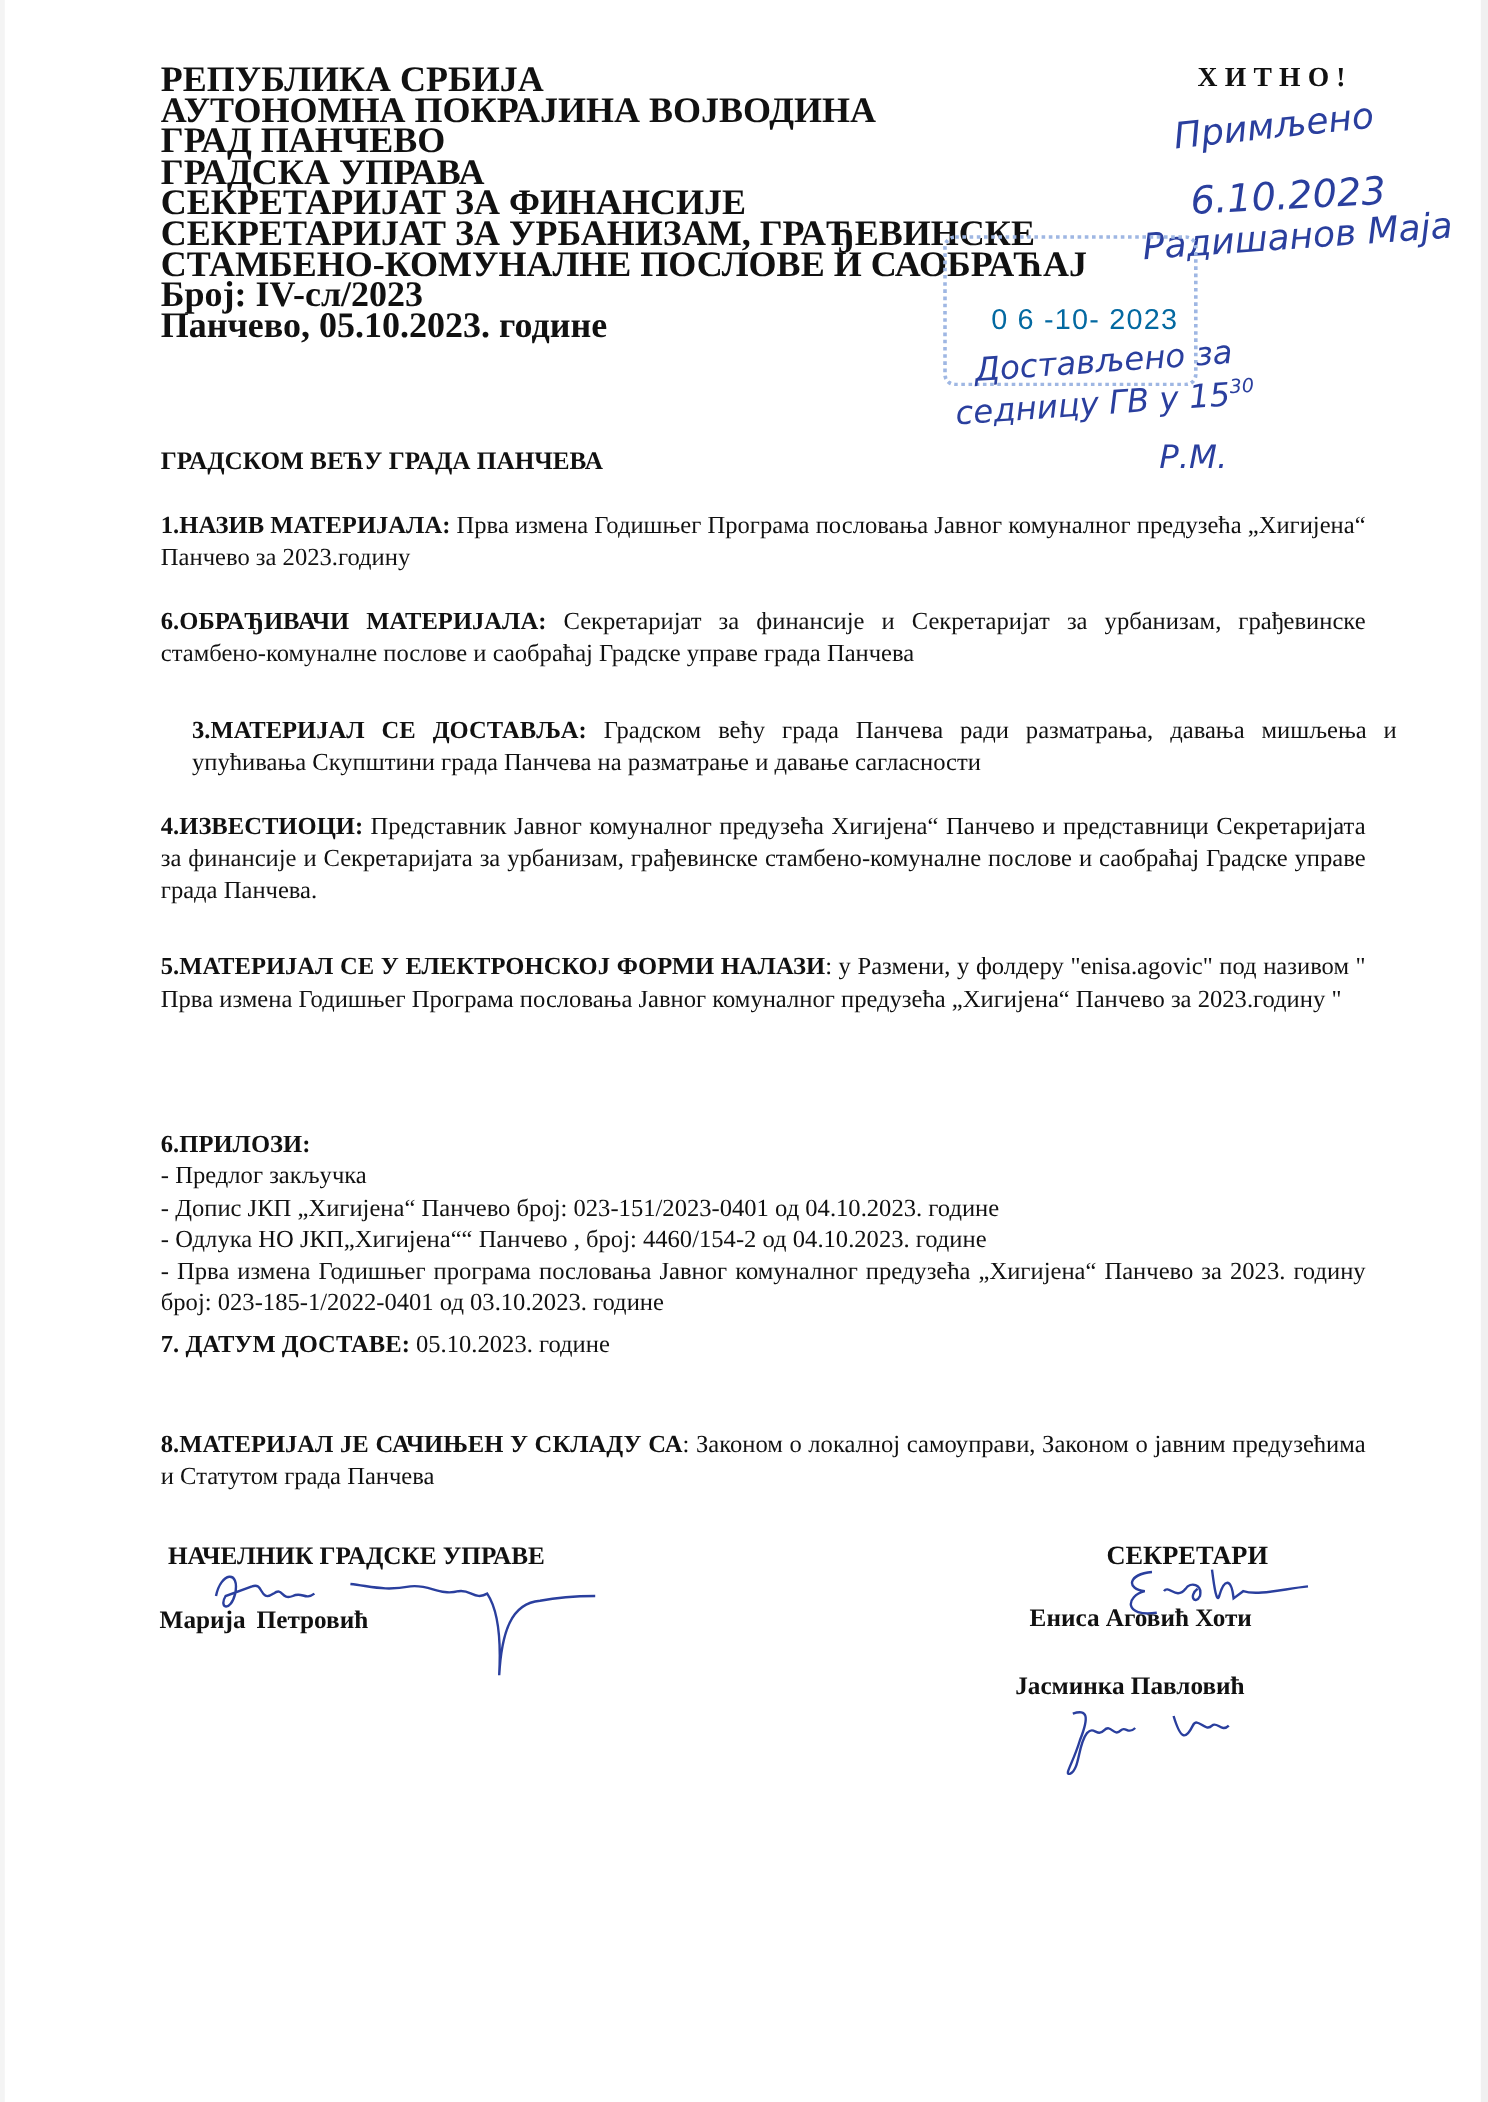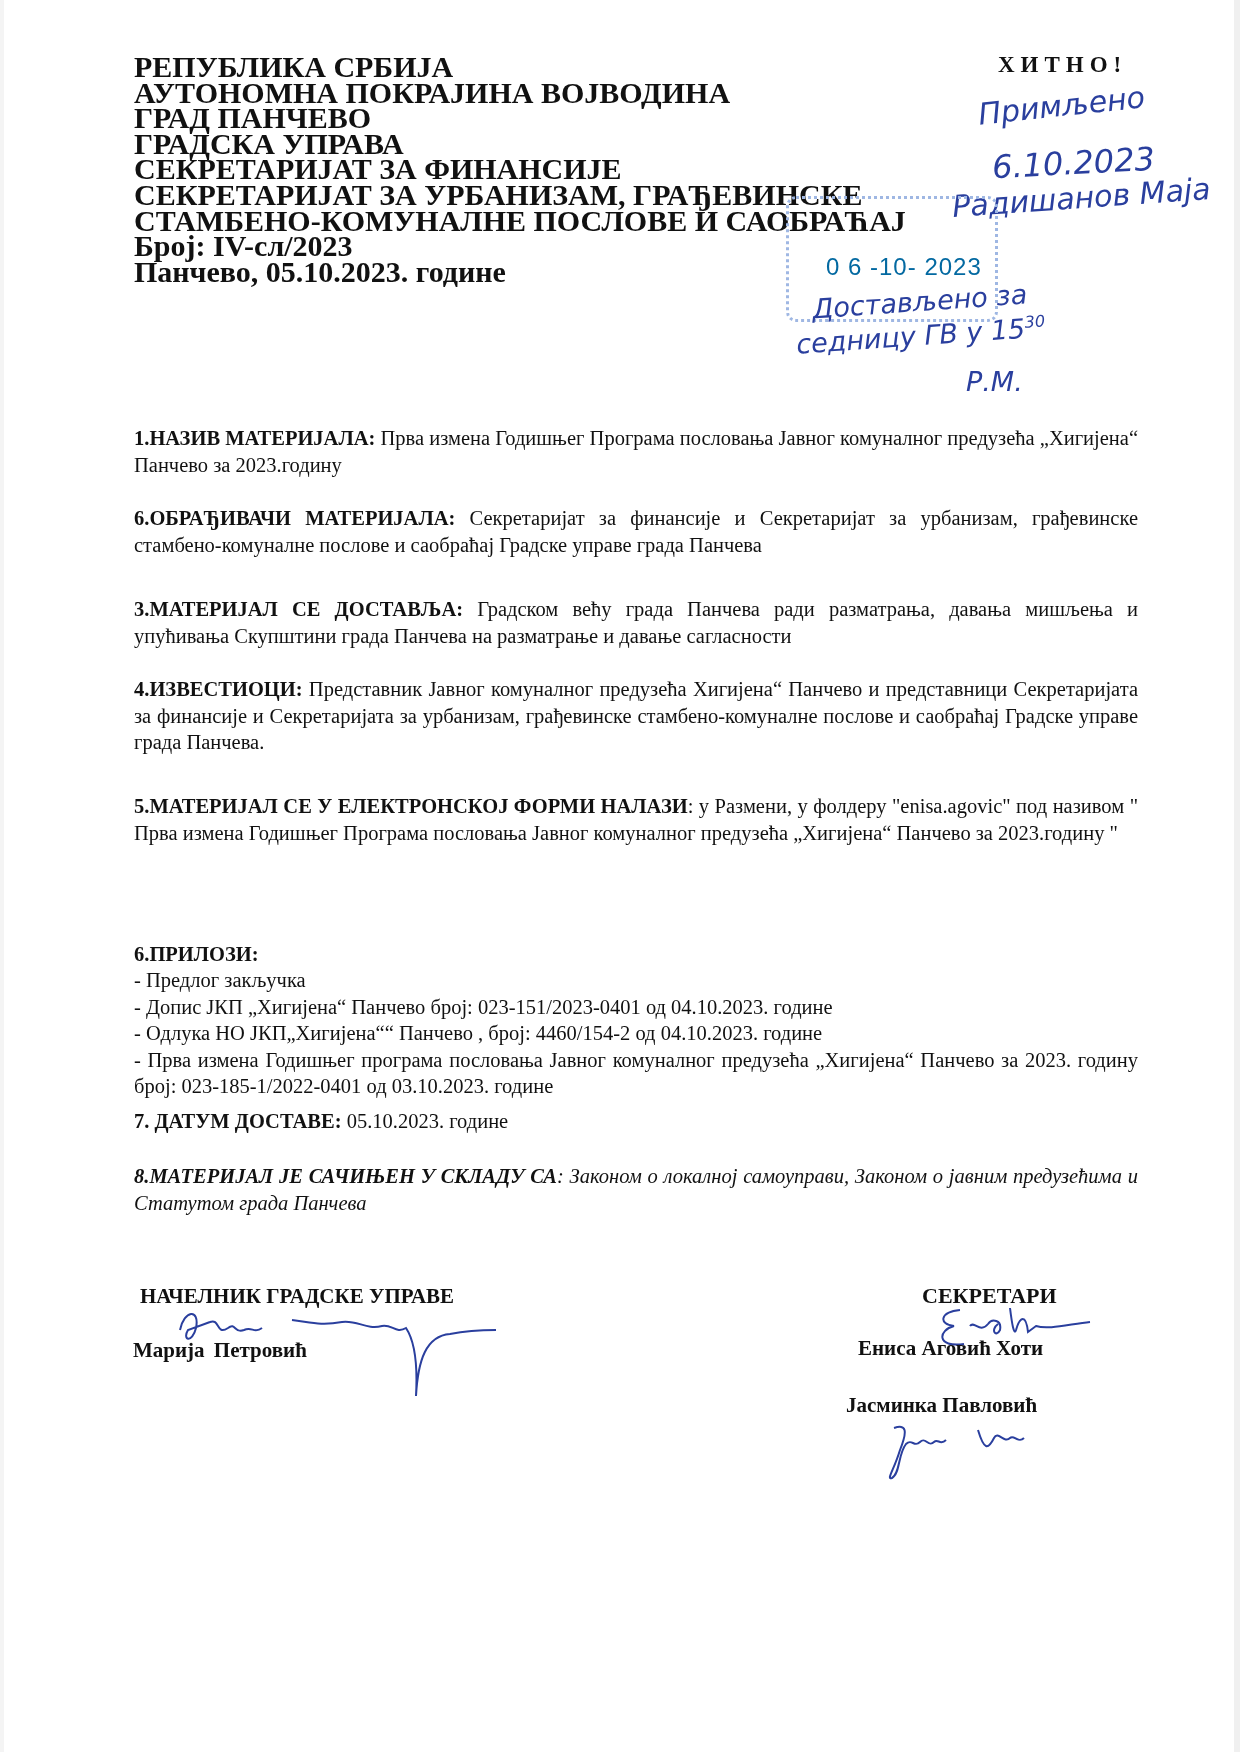--- a/index.html
+++ b/index.html
@@ -62,28 +62,29 @@
   <div class="hand" style="left:992px; top:144px; font-size:32px; transform:rotate(-3deg);">6.10.2023</div>
   <div class="hand" style="left:952px; top:180px; font-size:30px; transform:rotate(-4deg);">Радишанов Маја</div>
 
   <div class="stamp"></div>
   <div class="stamp-date">0 6 -10- 2023</div>
 
   <div class="hand" style="left:812px; top:286px; font-size:27px; transform:rotate(-4deg);">Достављено за</div>
   <div class="hand" style="left:796px; top:320px; font-size:27px; transform:rotate(-4deg);"><span>седницу ГВ у 15</span><sup style="font-size:16px;">30</sup></div>
   <div class="hand" style="left:966px; top:366px; font-size:27px;">Р.М.</div>
 
+  <div class="recipient">ГРАДСКОМ ВЕЋУ ГРАДА ПАНЧЕВА</div>
 
   <div class="section" style="top:425px;">
     <span class="lbl">1.НАЗИВ МАТЕРИЈАЛА:</span><span> Прва измена Годишњег Програма пословања Јавног комуналног предузећа „Хигијена“ Панчево за 2023.годину</span>
   </div>
   <div class="section" style="top:505px;">
     <span class="lbl">6.ОБРАЂИВАЧИ МАТЕРИЈАЛА:</span><span> Секретаријат за финансије и Секретаријат за урбанизам, грађевинске стамбено-комуналне послове и саобраћај Градске управе града Панчева</span>
   </div>
-  <div class="section" style="top:596px;">
+  <div class="section" style="top:596px;margin-left:26px;">
     <span class="lbl">3.МАТЕРИЈАЛ СЕ ДОСТАВЉА:</span><span> Градском већу града Панчева ради разматрања, давања мишљења и упућивања Скупштини града Панчева на разматрање и давање сагласности</span>
   </div>
   <div class="section" style="top:676px;">
     <span class="lbl">4.ИЗВЕСТИОЦИ:</span><span> Представник Јавног комуналног предузећа Хигијена“ Панчево и представници Секретаријата за финансије и Секретаријата за урбанизам, грађевинске стамбено-комуналне послове и саобраћај Градске управе града Панчева.</span>
   </div>
   <div class="section" style="top:793px;">
     <span class="lbl">5.МАТЕРИЈАЛ СЕ У ЕЛЕКТРОНСКОЈ ФОРМИ НАЛАЗИ</span><span>: у Размени, у фолдеру "enisa.agovic" под називом " Прва измена Годишњег Програма пословања Јавног комуналног предузећа „Хигијена“ Панчево за 2023.годину "</span>
   </div>
 
   <div class="attach">
@@ -91,21 +92,21 @@
     <div class="item">- Предлог закључка</div>
     <div class="item">- Допис ЈКП „Хигијена“ Панчево број: 023-151/2023-0401 од 04.10.2023. године</div>
     <div class="item">- Одлука НО ЈКП„Хигијена““  Панчево , број: 4460/154-2  од  04.10.2023. године</div>
     <div class="item just">-   Прва измена Годишњег програма пословања Јавног комуналног предузећа „Хигијена“ Панчево за 2023. годину број: 023-185-1/2022-0401 од 03.10.2023. године</div>
   </div>
 
   <div class="section" style="top:1108px;">
     <span class="lbl">7. ДАТУМ ДОСТАВЕ:</span><span>  05.10.2023. године</span>
   </div>
 
-  <div class="section" style="top:1163px;font-style:italic;">
+  <div class="section" style="top:1191px;">
     <span class="lbl">8.МАТЕРИЈАЛ ЈЕ САЧИЊЕН У СКЛАДУ СА</span><span>: Законом о локалној самоуправи, Законом о јавним предузећима и Статутом града Панчева</span>
   </div>
 
   <div class="sig-left-title">НАЧЕЛНИК ГРАДСКЕ УПРАВЕ</div>
   <svg class="sig" style="left:170px; top:1300px;" width="330" height="110">
     <path d="M10 30 C 14 10, 30 8, 26 28 C 22 44, 12 40, 18 30 L 40 22 C 50 18, 46 36, 58 28 C 66 22, 64 34, 74 30 C 82 26, 84 34, 92 28 M 122 20 C 140 22, 150 26, 172 22 C 188 20, 196 30, 212 26 C 222 24, 226 34, 236 28 C 244 40, 248 60, 246 96 C 248 60, 256 36, 280 34 C 300 30, 316 30, 326 30" fill="none" stroke="#2a3f9e" stroke-width="2"></path>
   </svg>
   <div class="sig-left-name">Марија  Петровић</div>
 
   <div class="sig-right-title">СЕКРЕТАРИ</div>

